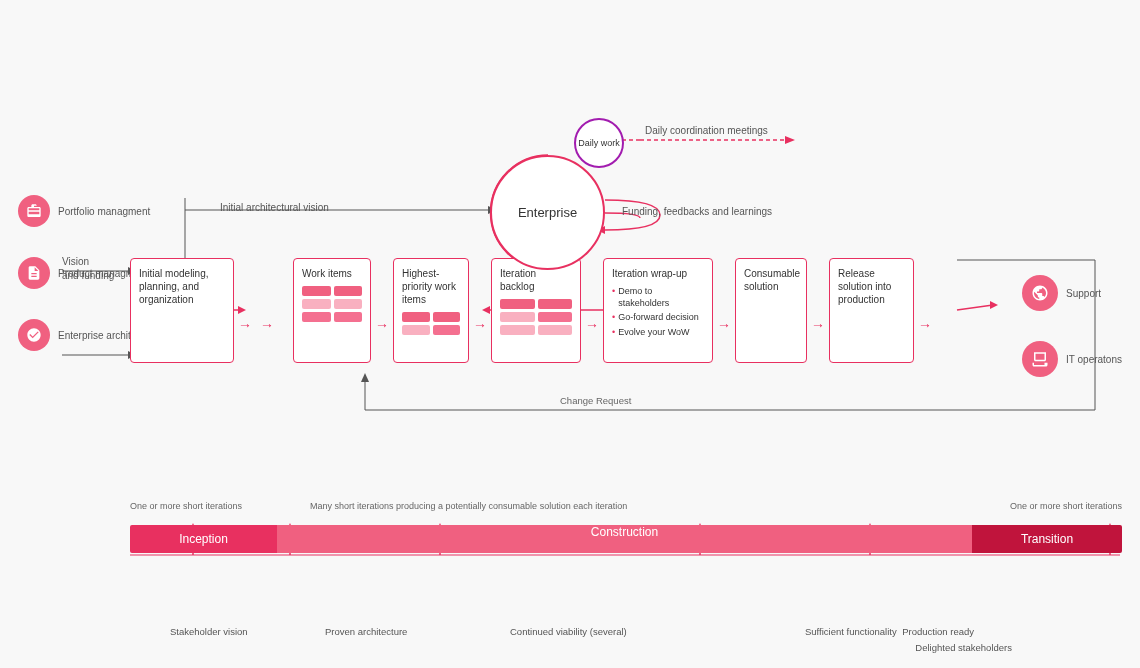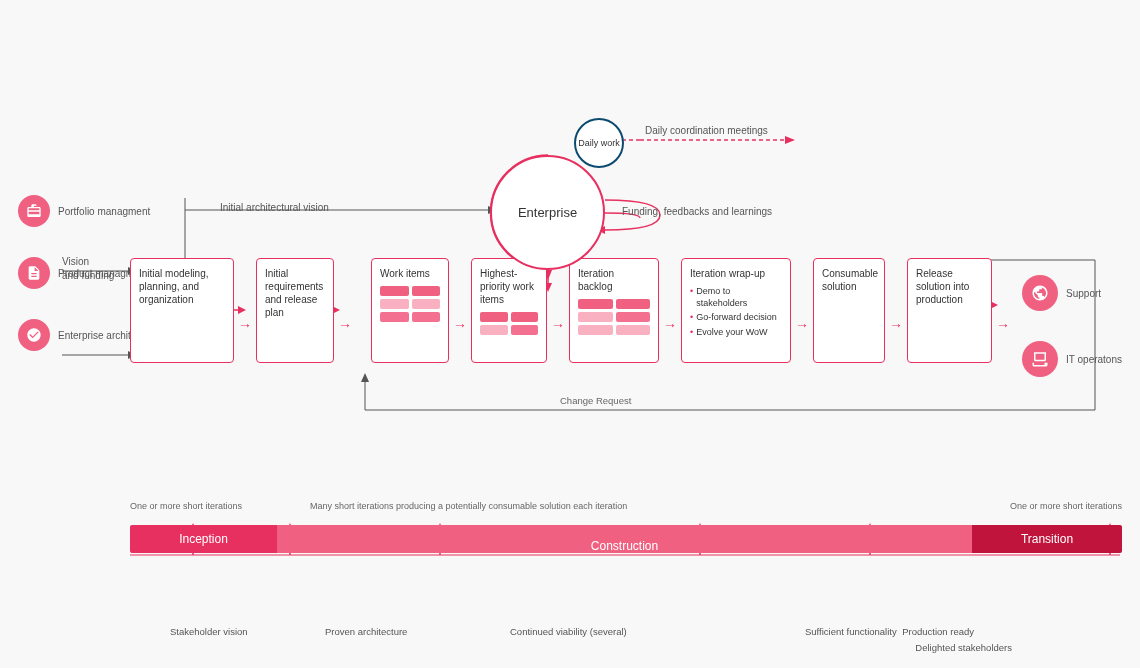--- a/index.html
+++ b/index.html
@@ -57,21 +57,21 @@
     .icon-label {
       font-size: 10px;
       color: #555;
       line-height: 1.3;
     }
 
     .daily-work-circle {
       width: 50px;
       height: 50px;
       border-radius: 50%;
-      border: 2px solid #0c4a6e;
+      border: 2px solid #a21caf;
       display: flex;
       align-items: center;
       justify-content: center;
       text-align: center;
       font-size: 9px;
       color: #333;
       background: white;
     }
 
     
@@ -250,21 +250,21 @@
       font-size: 12px;
       font-weight: 500;
       width: 147px;
       border-radius: 2px 0 0 2px;
     }
 
     .phase-construction {
       background: #f06080;
       color: white;
       display: flex;
-      align-items: flex-end;
+      align-items: flex-start;
       justify-content: center;
       font-size: 12px;
       font-weight: 500;
       flex: 1;
     }
 
     .phase-transition {
       background: #c0143c;
       color: white;
       display: flex;
@@ -496,23 +496,20 @@
   </div>
 
   <div style="position:absolute; top:258px; left:130px; display:flex; align-items:center;">
 
     <div class="process-box box-initial" style="width:104px; min-height:105px;">
       <div class="process-box-title">Initial modeling,<br>planning, and<br>organization</div>
     </div>
 
     <div class="arrow-right">→</div>
 
-    <div class="process-box box-requirements" style="width:78px; min-height:105px;">
-      <div class="process-box-title">Initial<br>requirements<br>and release<br>plan</div>
-    </div>
 
     <div class="arrow-right">→</div>
 
     <div class="process-box box-work-items" style="width:78px; min-height:105px;">
       <div class="process-box-title">Work items</div>
       <div class="mini-bars">
         <div class="mini-bar"></div>
         <div class="mini-bar"></div>
         <div class="mini-bar light"></div>
         <div class="mini-bar light"></div>

